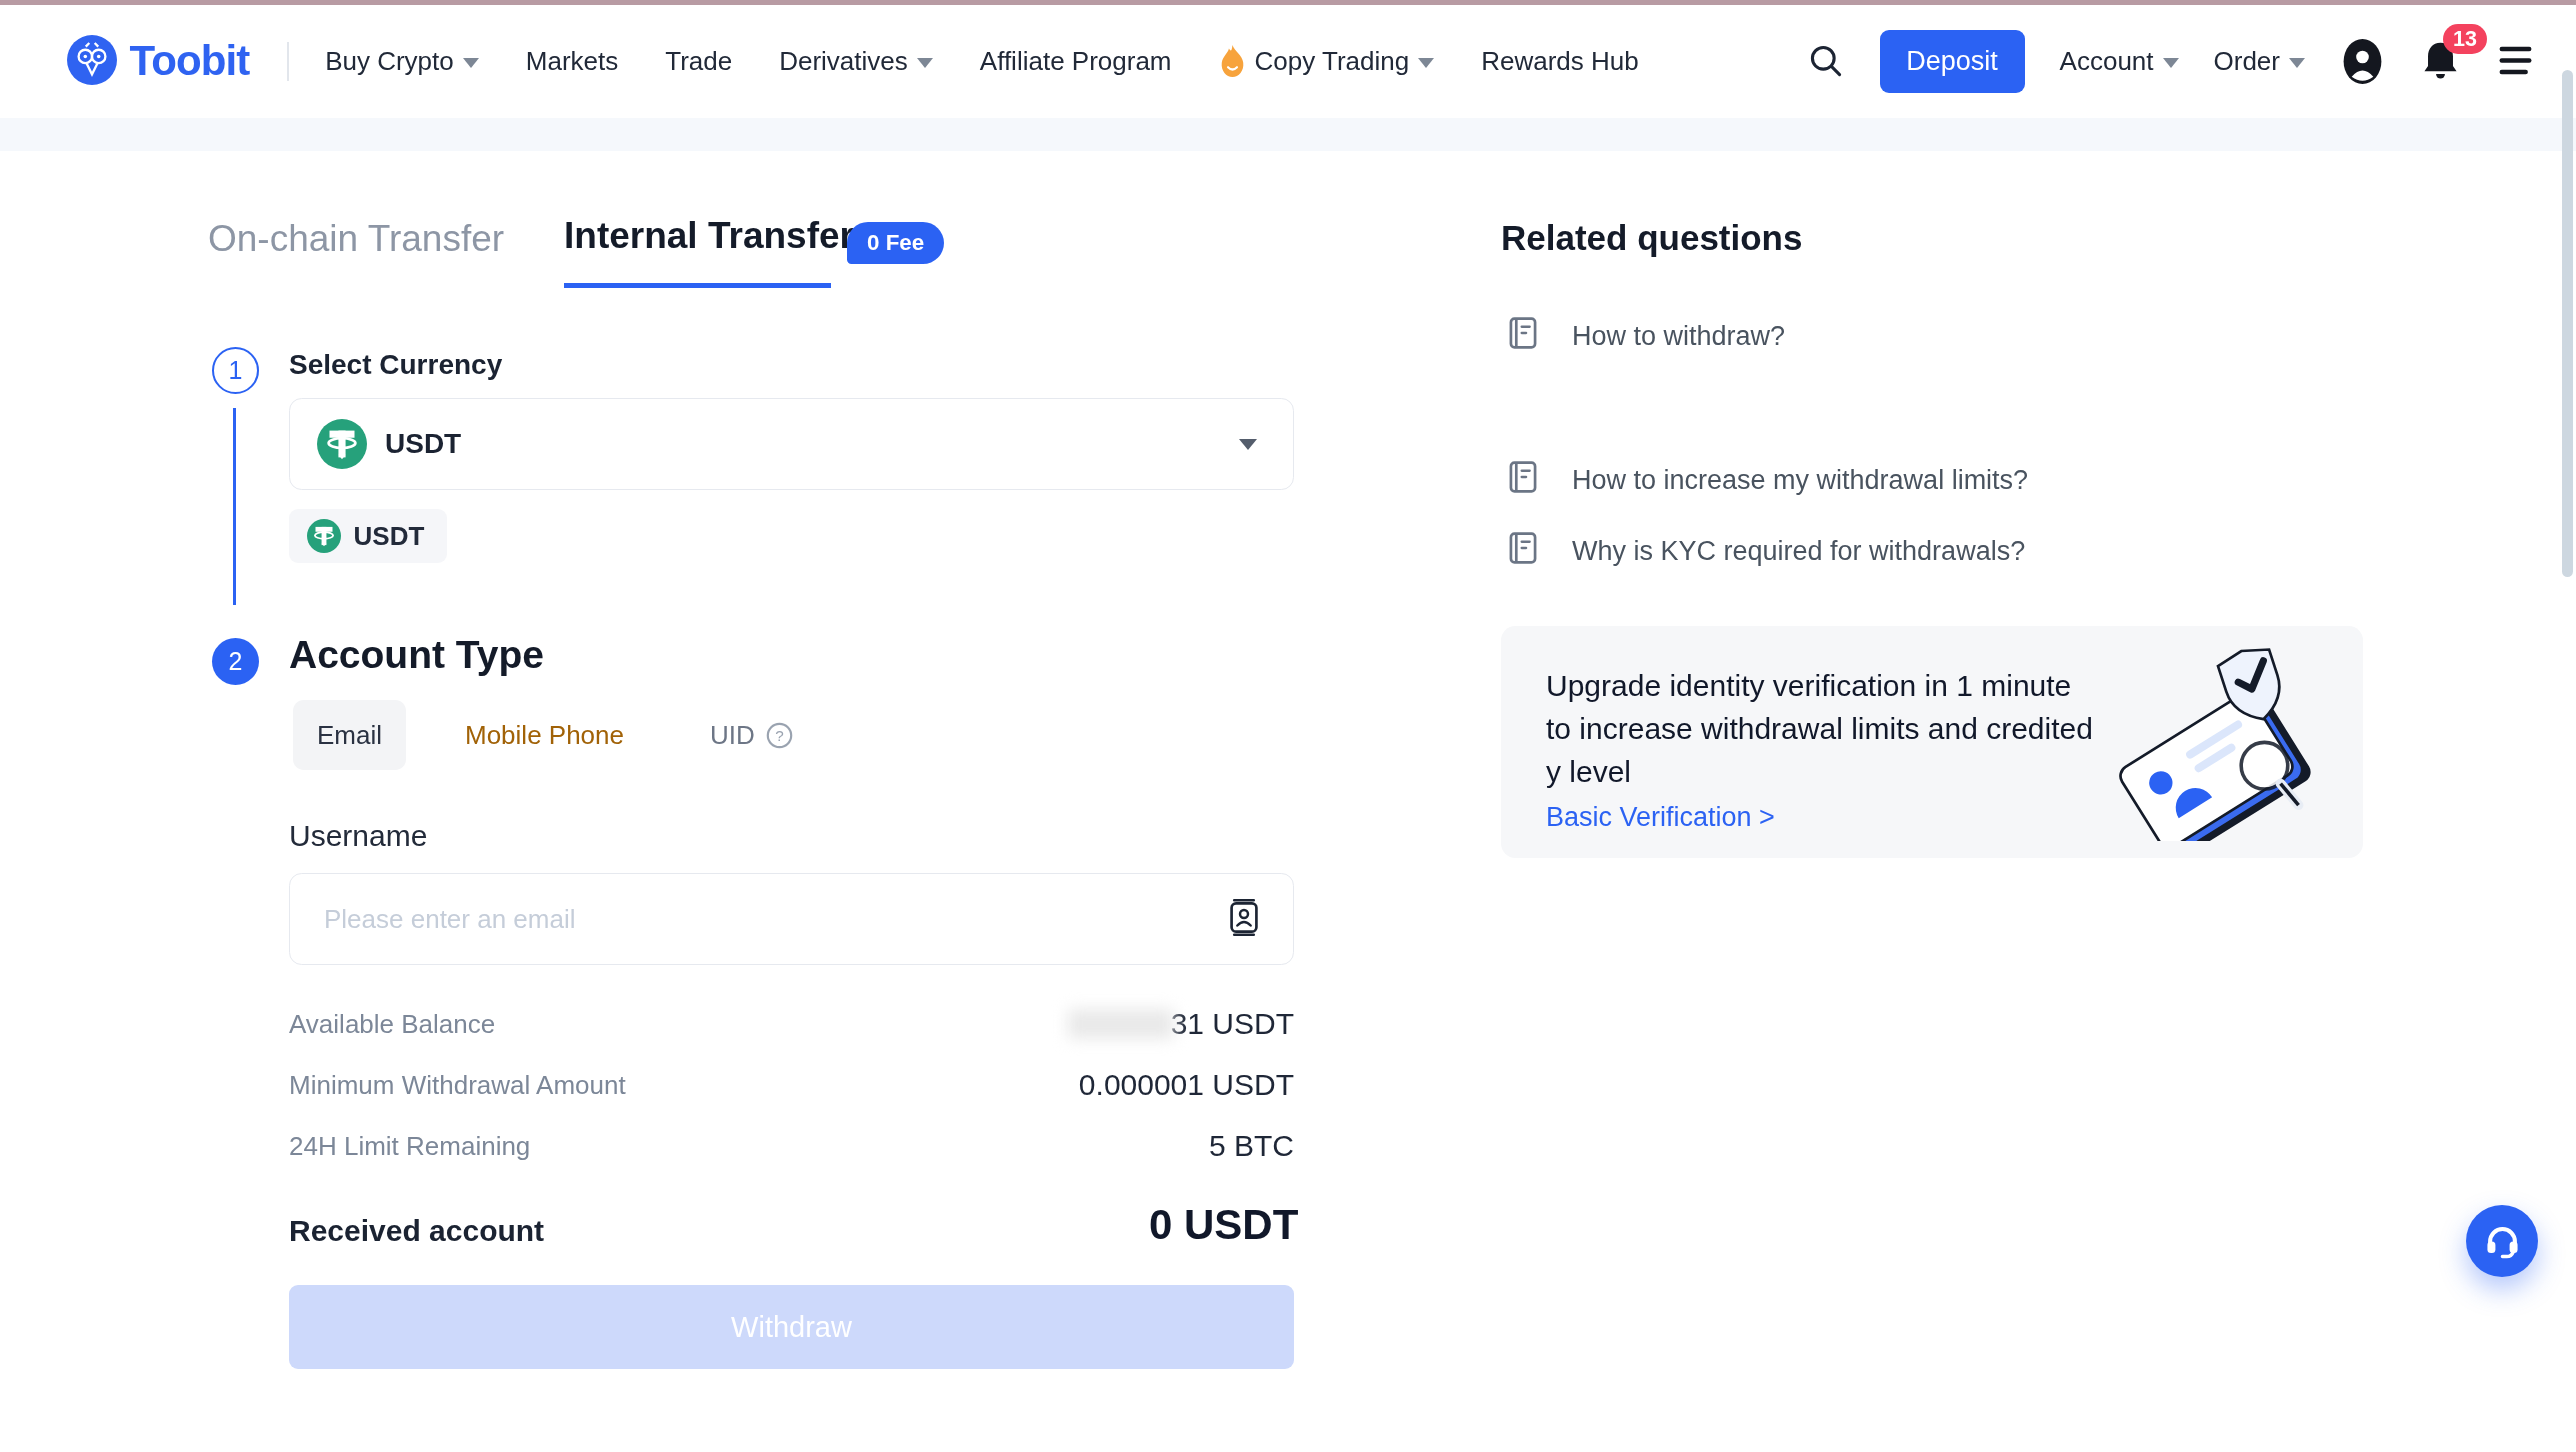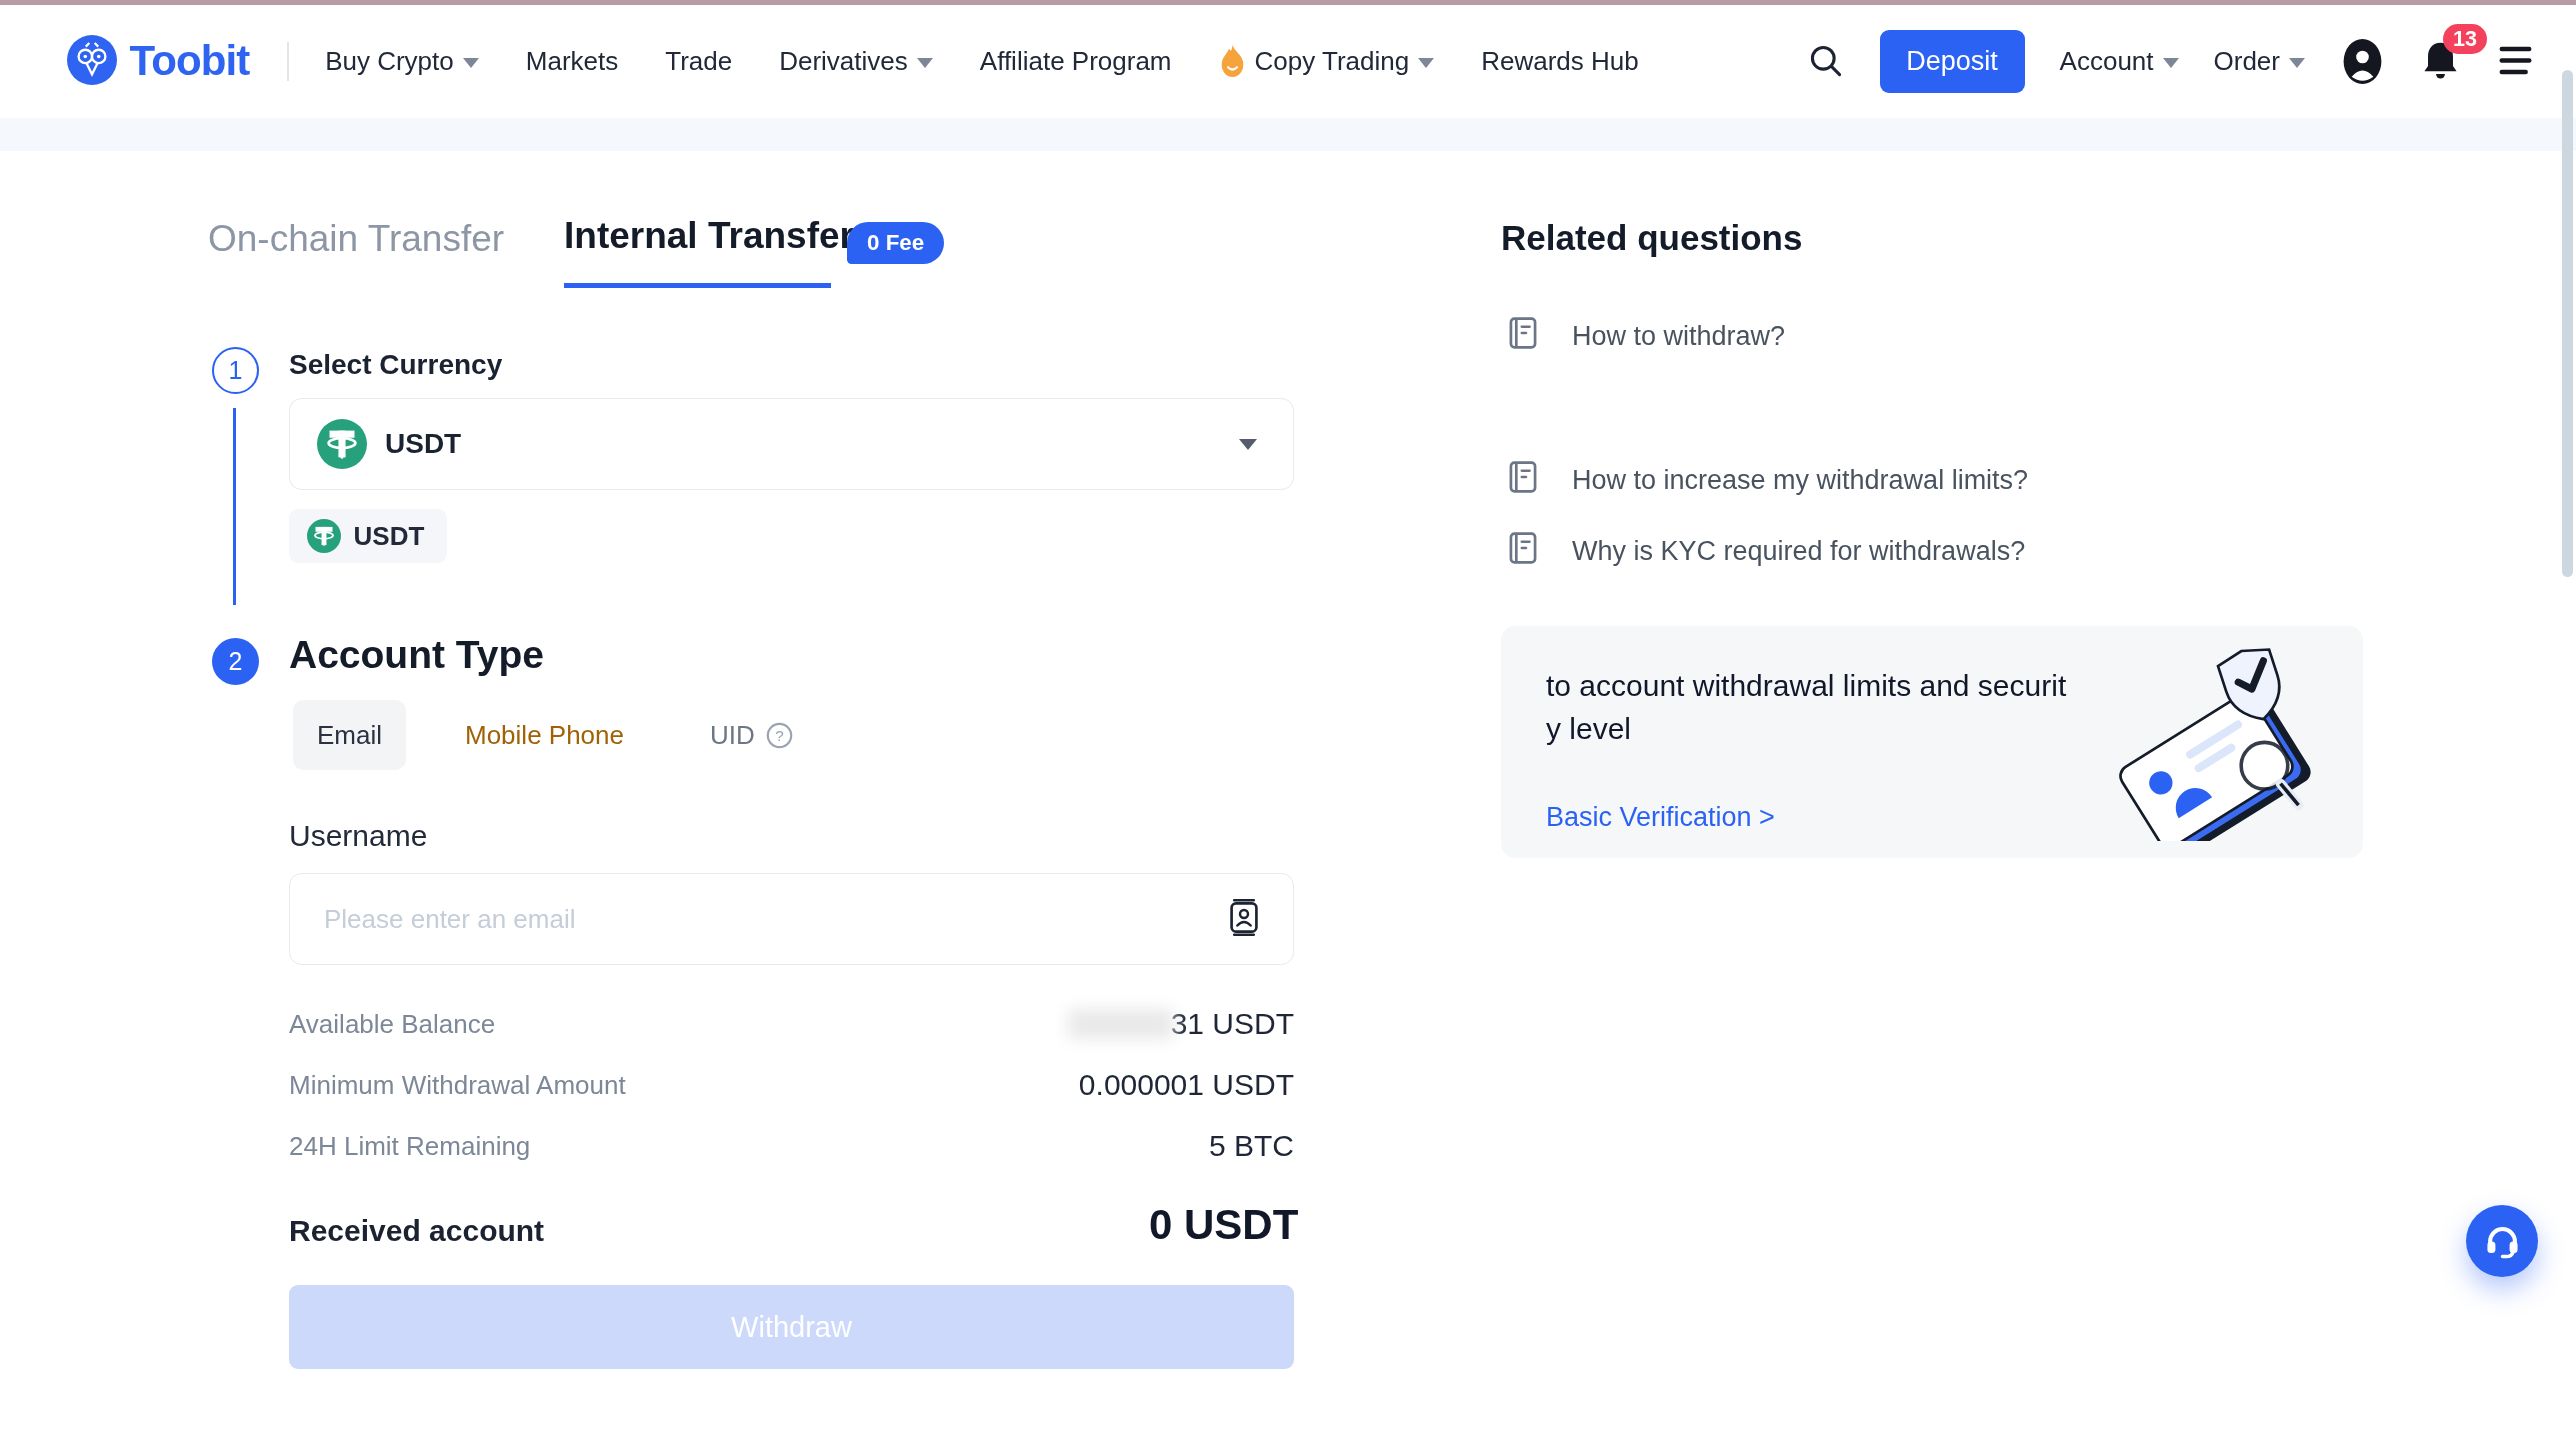--- a/index.html
+++ b/index.html
@@ -304,21 +304,22 @@
         <rect x="3" y="3" width="27" height="32" rx="4" stroke="#6b7585" stroke-width="3"></rect>
         <path d="M9 3 v32" stroke="#6b7585" stroke-width="3"></path>
         <path d="M15 12 h9 M15 19 h5" stroke="#6b7585" stroke-width="2.6" stroke-linecap="round"></path>
       </svg>
     </span>
     <span>Why is KYC required for withdrawals?</span>
   </div>
 
   <div class="upgrade-card">
     <div class="upgrade-text">
-      <div>to account withdrawal limits and securit</div>
+      <div>Upgrade identity verification in 1 minute</div>
+      <div>to increase withdrawal limits and credited</div>
       <div>y level</div>
     </div>
     <div class="upgrade-link">Basic Verification &gt;</div>
     <div class="upgrade-illu">
       <svg width="206" height="199" viewBox="0 0 230 222">
         <g transform="rotate(-32 110 140)">
           <rect x="30" y="104" width="172" height="104" rx="12" fill="#141b29"></rect>
           <rect x="22" y="96" width="172" height="104" rx="12" fill="#3a6bf0"></rect>
           <rect x="16" y="88" width="172" height="104" rx="12" fill="#ffffff" stroke="#141b29" stroke-width="3"></rect>
           <circle cx="52" cy="124" r="13" fill="#2b62f3"></circle>

